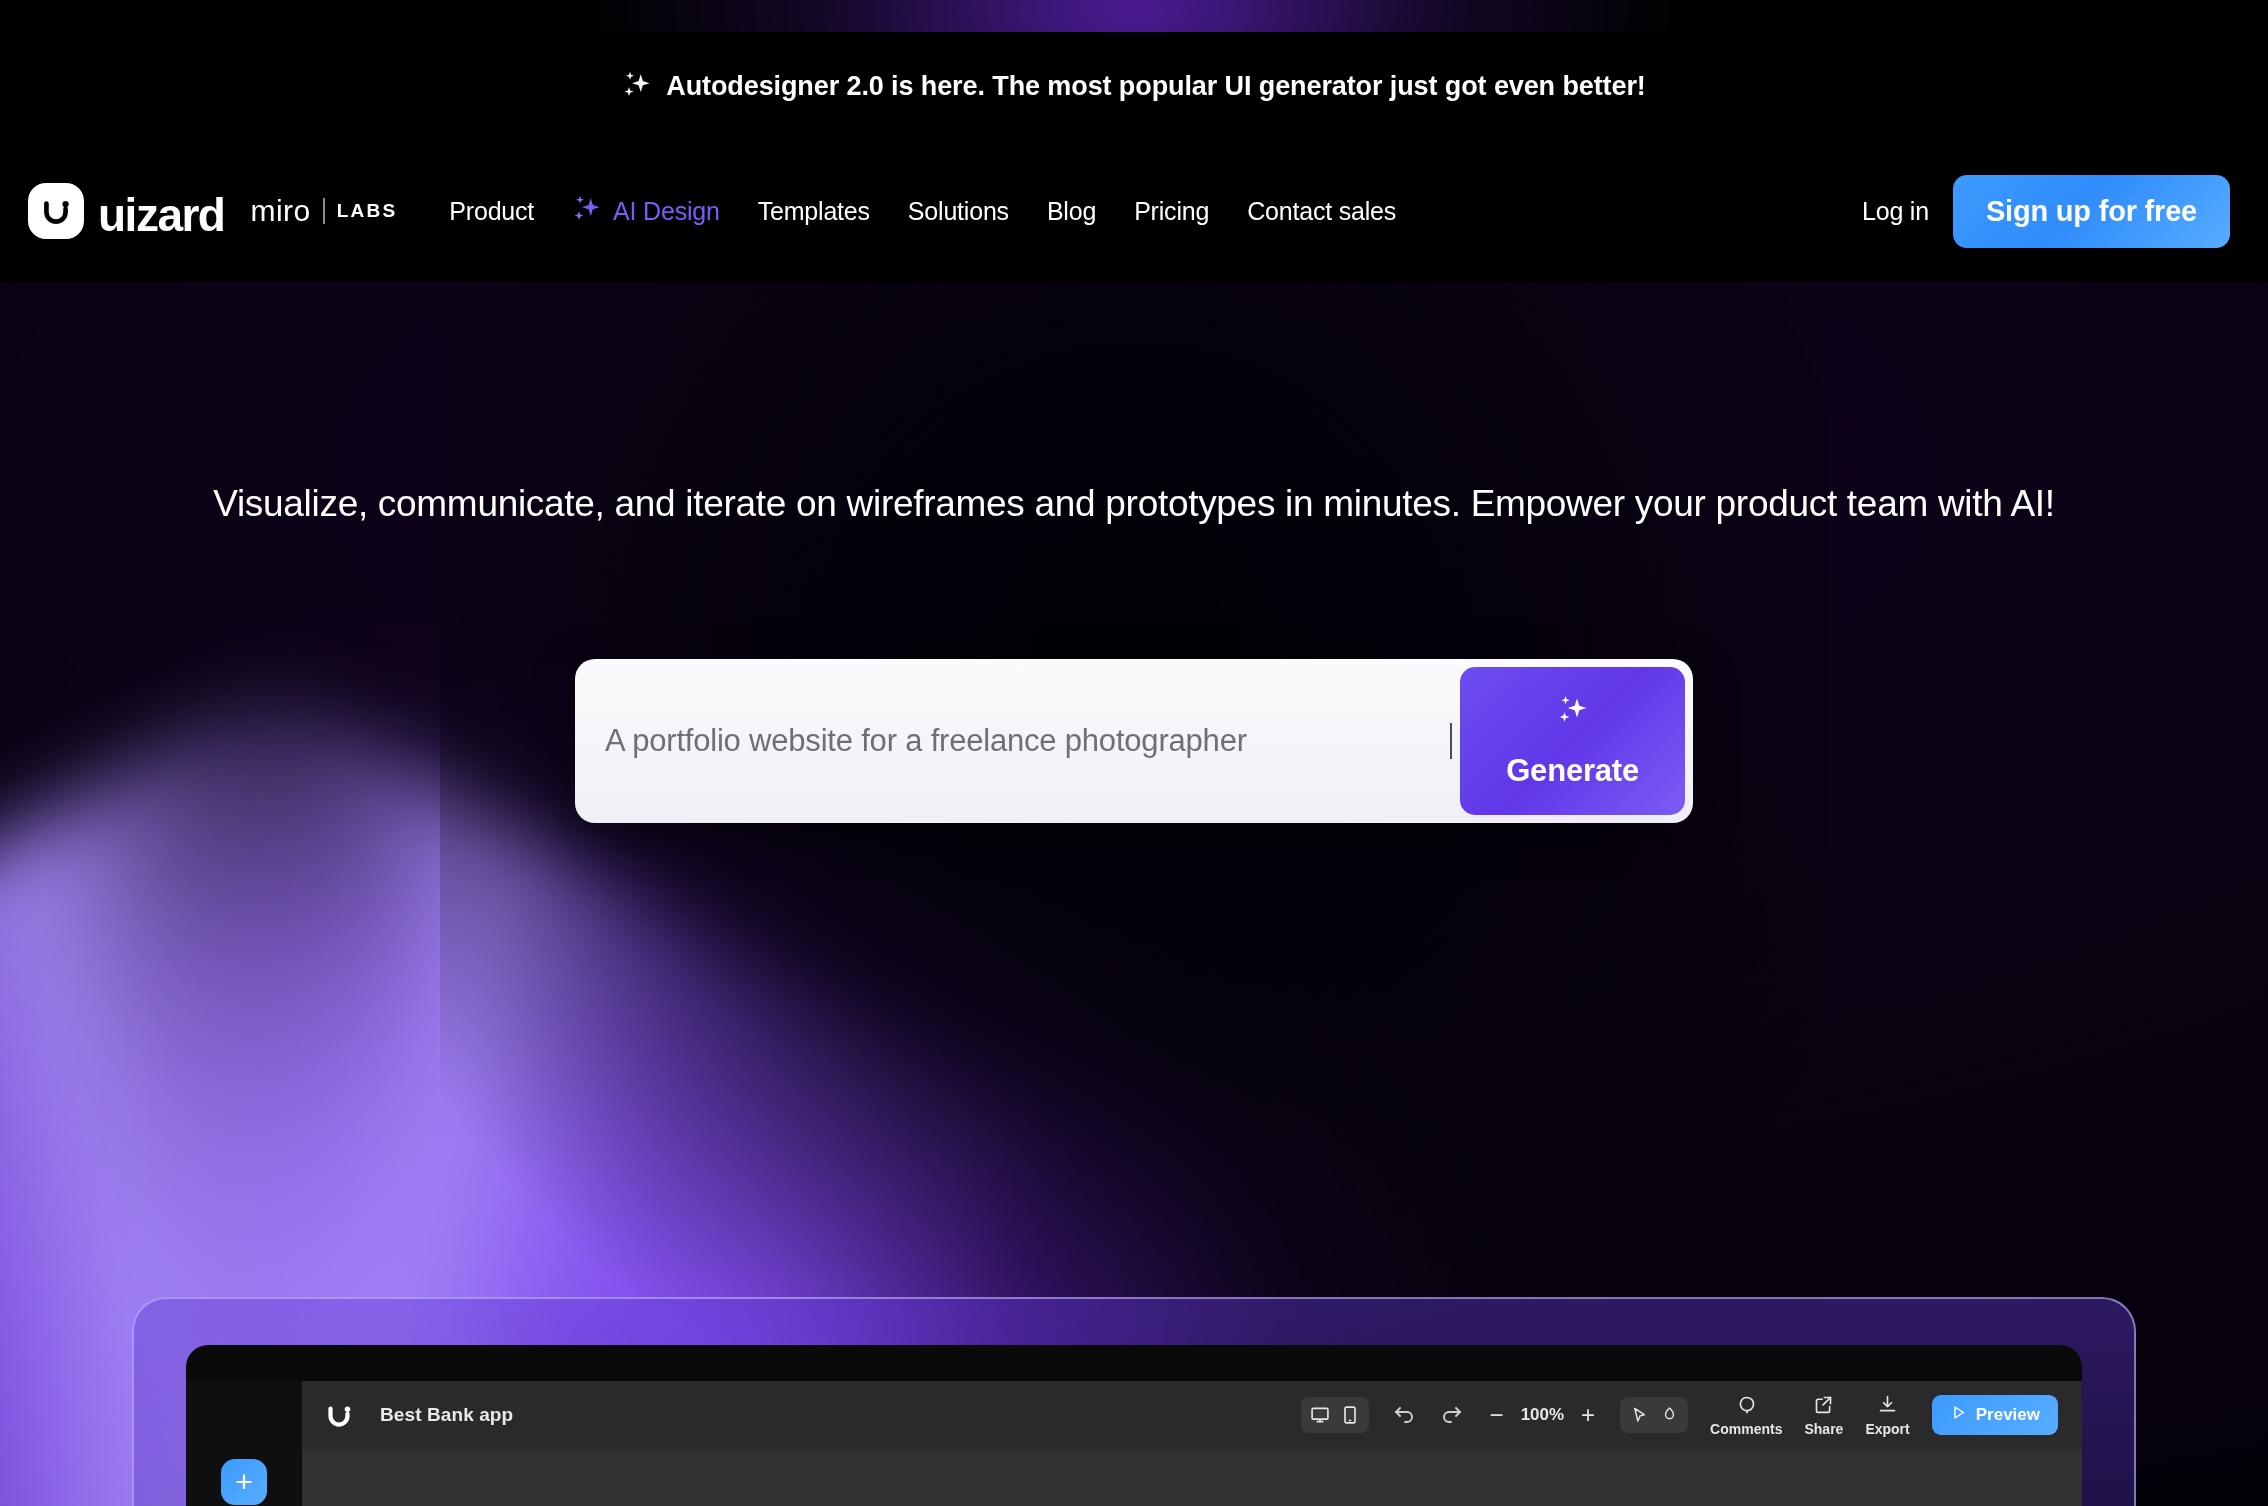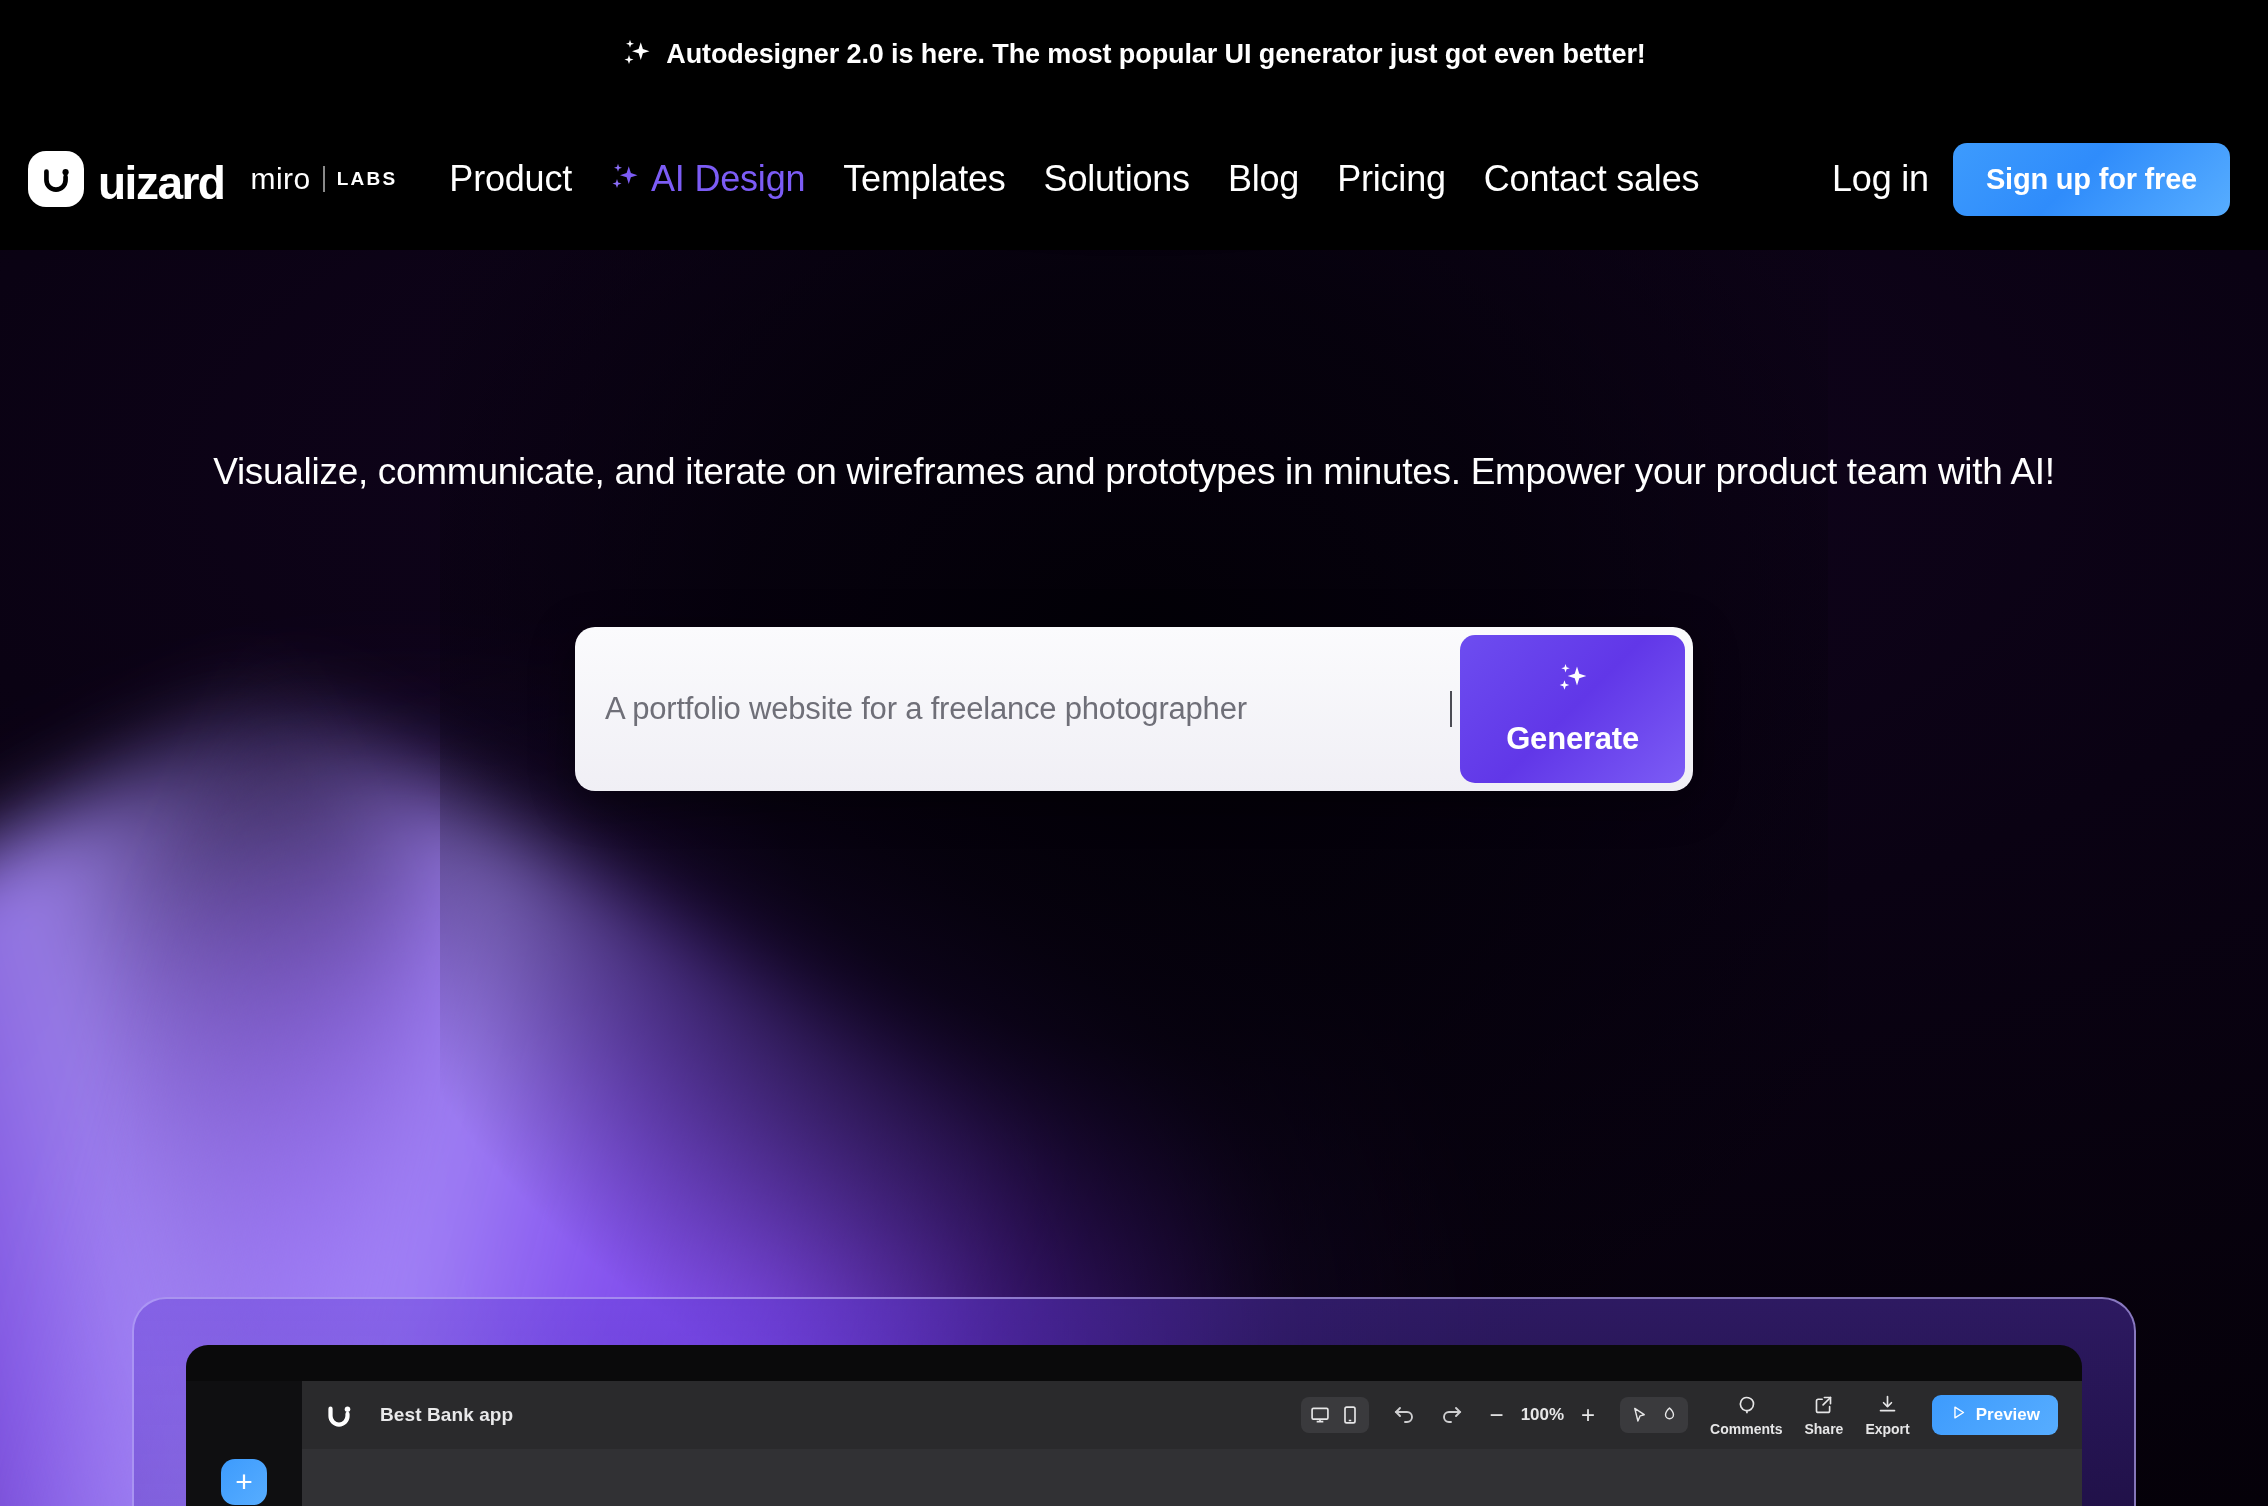--- a/index.html
+++ b/index.html
@@ -56,20 +56,21 @@
     background:radial-gradient(closest-side, rgba(109,40,217,.75) 0%, rgba(76,29,149,.28) 55%, rgba(0,0,0,0) 100%);
     filter:blur(26px);
   }
 
   
   .banner{
     position:relative; z-index:10;
     height:108px; display:flex; align-items:center; justify-content:center;
     gap:14px;
     background:#000;
+    margin-top:32px;
   }
   .banner-text{
     color:#fff; font-size:27px; font-weight:700; letter-spacing:-.1px;
   }
   .sparkle{ display:inline-block; }
 
   
   .nav{
     position:relative; z-index:10;
     height:142px; display:flex; align-items:center;
@@ -85,21 +86,21 @@
   .logo-word{
     color:#fff; font-size:46px; font-weight:700; letter-spacing:-1.5px;margin-top:8px;
   }
   .miro-lockup{ display:flex; align-items:center; gap:12px; }
   .miro-word{ color:#fff; font-size:30px; font-weight:400; letter-spacing:.5px; }
   .miro-div{ width:2px; height:26px; background:#8a8a8a; }
   .miro-labs{ color:#fff; font-size:19px; font-weight:700; letter-spacing:2.2px; }
 
   .nav-links{ display:flex; align-items:center; gap:38px; }
   .nav-link{
-    color:#fff; font-size:36px; font-weight:400; white-space:nowrap;
+    color:#fff; font-size:25px; font-weight:400; white-space:nowrap;
     cursor:pointer; letter-spacing:-.2px;
   }
   .nav-link.accent{
     color:#7c5cf5; font-weight:500;
     display:flex; align-items:center; gap:11px;
   }
   .nav-right{ margin-left:auto; display:flex; align-items:center; gap:24px; }
   .btn-signup{
     border:none; cursor:pointer;
     background:linear-gradient(135deg,#3d9bfd 0%,#2f8cfb 45%,#57adff 100%);

